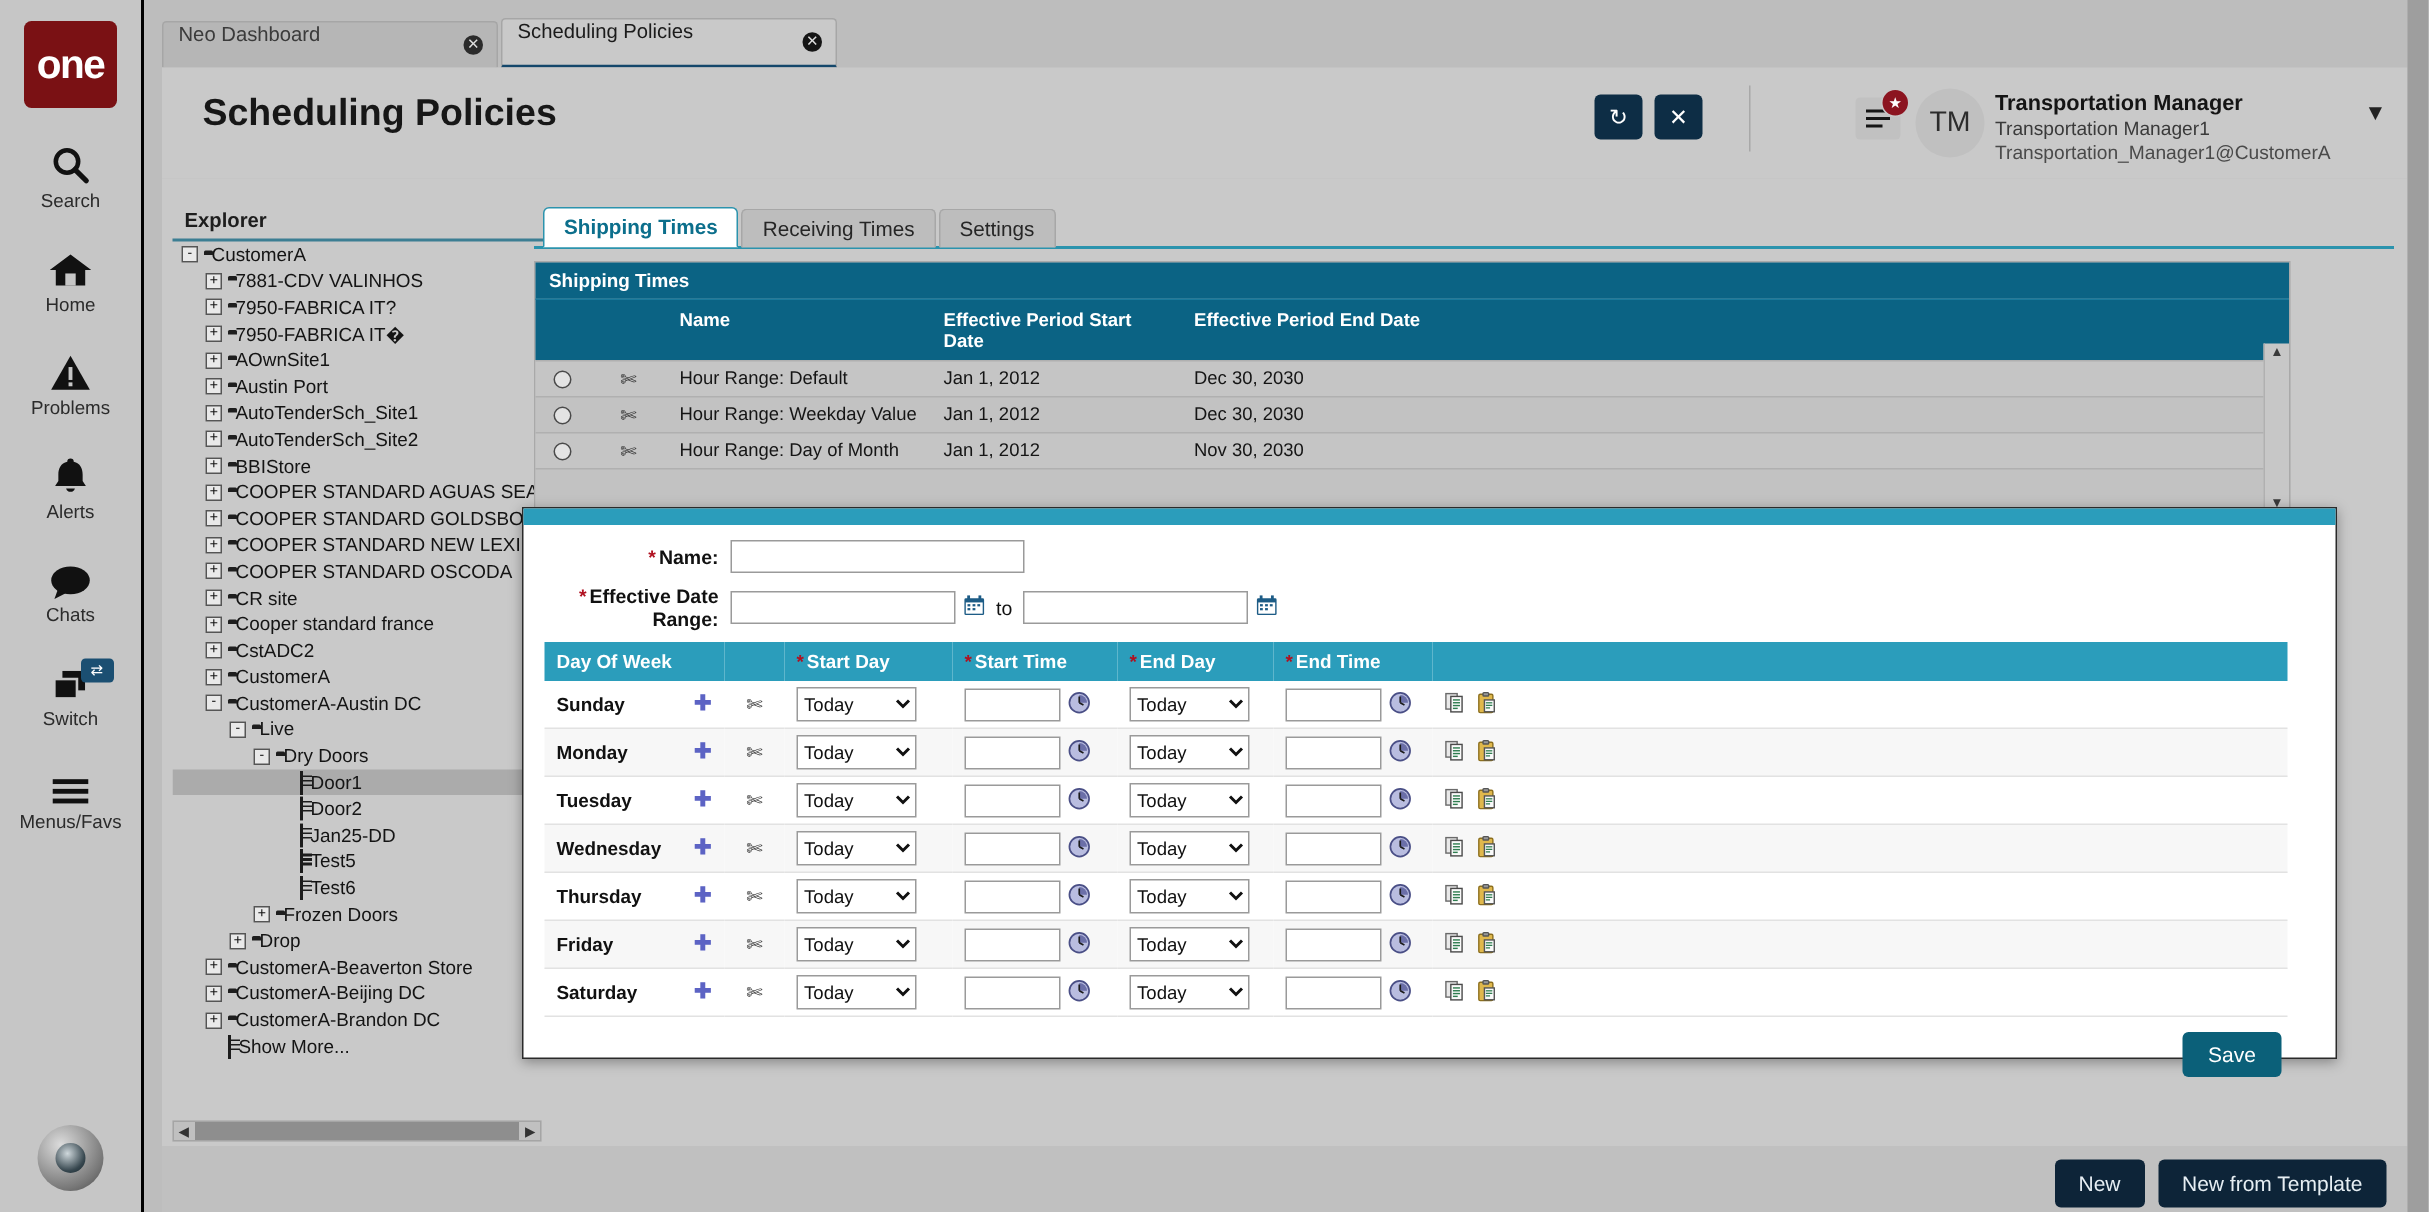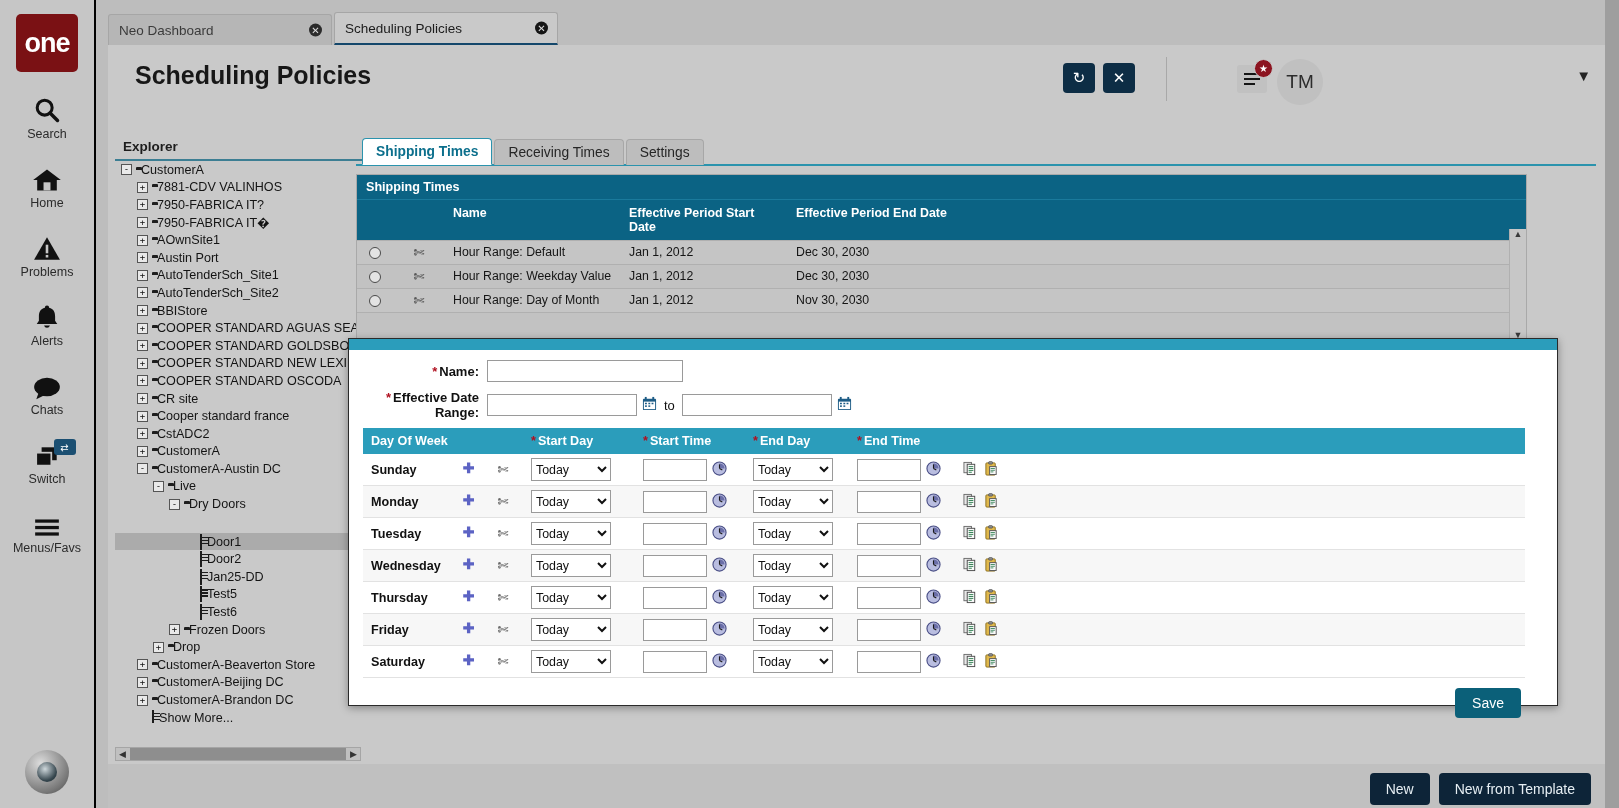--- a/index.html
+++ b/index.html
@@ -54,21 +54,21 @@
 
   
   .tabstrip {
     position: absolute; left: 108px; top: 14px; height: 31px;
     display: flex; align-items: flex-end; gap: 2px;
   }
   .wtab {
     position: relative; height: 31px; width: 224px;
     background: #b6b6b6; border: 1px solid #a6a6a6; border-bottom: none;
     border-radius: 3px 3px 0 0;
-    display: flex; align-items: center; padding: 0 10px;
+    display: flex; padding: 0 10px;
     font-size: 13.5px; color: #3b3b3b;
   }
   .wtab.active { background: #c9c9c9; color: #1b1b1b; border-bottom: 2px solid #14476b; height: 33px;}
   .wtab .x {
     position: absolute; right: 9px; top: 50%; transform: translateY(-50%);
     width: 13px; height: 13px; border-radius: 50%;
     background: #2b2b2b; color: #ddd; font-size: 10px; line-height: 13px; text-align: center;
     cursor: pointer;
   }
   .wtab.active .x { background: #151515; }
@@ -391,20 +391,25 @@
           <span></span>
           <span></span>
         </span>
     </div>
     <div class="star-badge">★</div>
 
     <div class="avatar">
       <span>TM</span>
     </div>
 
+    <div class="userinfo">
+      <div class="u-name">Transportation Manager</div>
+      <div class="u-sub">Transportation Manager1</div>
+      <div class="u-mail">Transportation_Manager1@CustomerA</div>
+    </div>
 
     <div class="caret-dd">▼</div>
   </div>
 
   <div class="body-panel">
 
     <div class="explorer">
       <div class="exp-title">Explorer</div>
       <div class="exp-rule"></div>
       <div class="tree" id="tree">
@@ -501,21 +506,21 @@
           <div class="node" style="padding-left: 38px;">
             <span class="tg">-</span>
             <span class="ic"><span class="folder open"></span></span>
             <span>Live</span>
           </div>
           <div class="node" style="padding-left: 54px;">
             <span class="tg">-</span>
             <span class="ic"><span class="folder open"></span></span>
             <span>Dry Doors</span>
           </div>
-          <div class="node sel" style="padding-left: 70px; margin-top: 20px;">
+          <div class="node sel" style="padding-left: 70px;">
             <span class="tg blank"></span>
             <span class="ic"><span class="doc"></span></span>
             <span>Door1</span>
           </div>
           <div class="node" style="padding-left: 70px;">
             <span class="tg blank"></span>
             <span class="ic"><span class="doc"></span></span>
             <span>Door2</span>
           </div>
           <div class="node" style="padding-left: 70px;">

